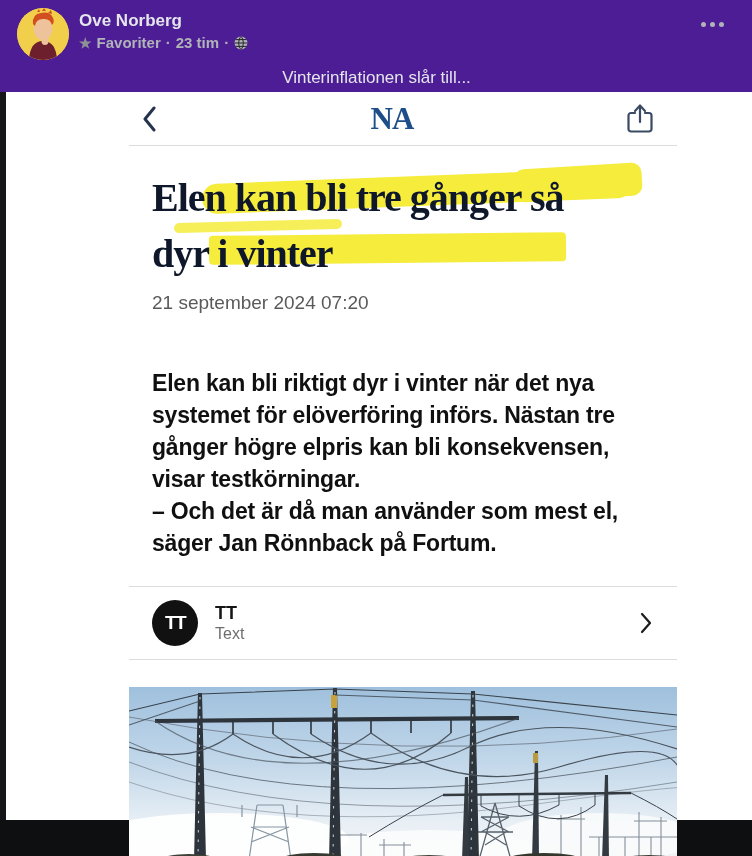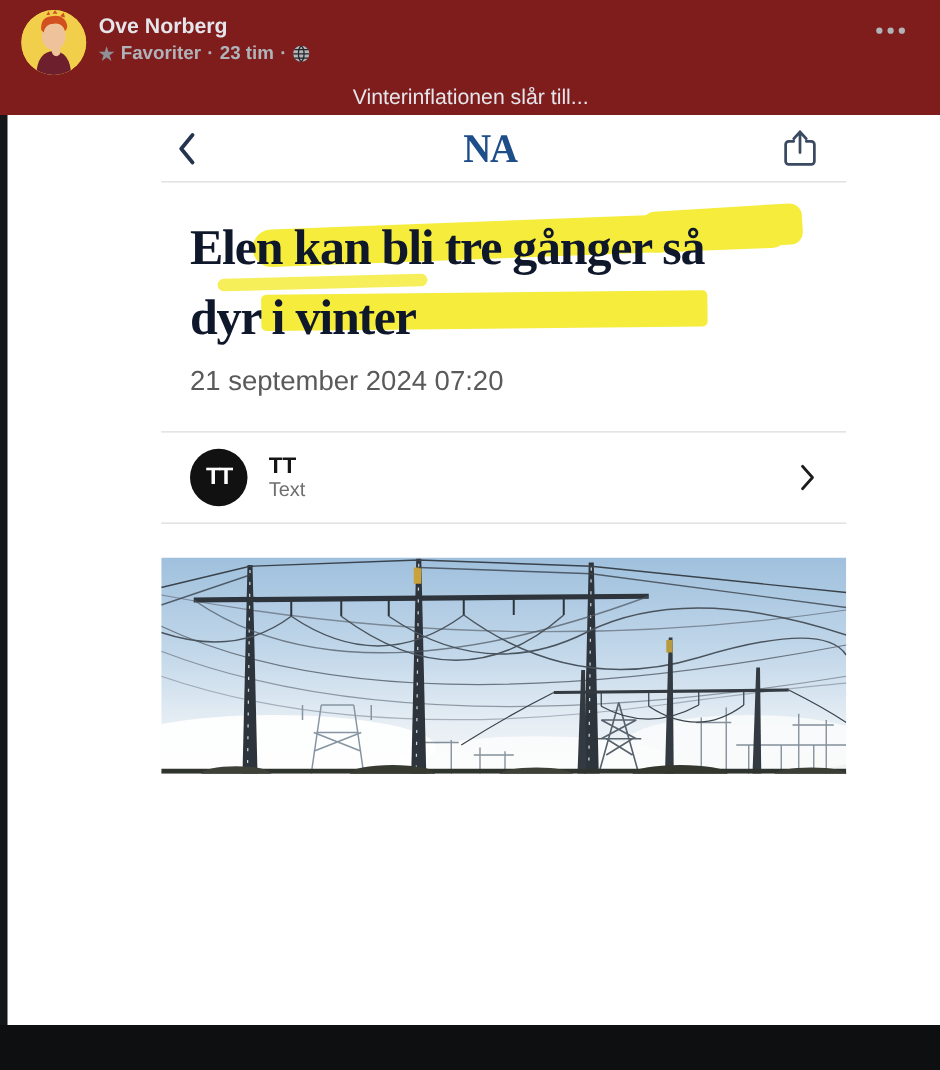--- a/index.html
+++ b/index.html
@@ -1,20 +1,20 @@
 <!DOCTYPE html>
 <html><head>
 <meta charset="utf-8">
 <style>
   html,body{margin:0;padding:0;background:#0e0f10;}
   body{width:752px;height:856px;overflow:hidden;position:relative;
        font-family:"Liberation Sans",sans-serif;-webkit-font-smoothing:antialiased;}
 
   
-  .fb-post{height:92px;background:#7f1d1d;box-sizing:border-box;padding:8px 16px 0 17px;}
+  .fb-post{height:92px;background:#4c1d95;box-sizing:border-box;padding:8px 16px 0 17px;}
   .fb-header{display:flex;align-items:flex-start;}
   .avatar{width:52px;height:52px;border-radius:50%;overflow:hidden;flex:0 0 52px;background:#f2cf4b;}
   .fb-head-text{margin-left:10px;padding-top:3px;}
   .fb-author{color:#e4e6eb;font-size:17px;font-weight:bold;line-height:20px;}
   .fb-meta{margin-top:3px;color:#b0b3b8;font-size:15px;font-weight:bold;line-height:18px;
            display:flex;align-items:center;gap:5px;}
   .fb-meta .star{font-size:14px;line-height:14px;color:#8d9095;}
   .fb-meta .sep{font-weight:bold;}
   .globe{display:inline-block;width:14px;height:14px;}
   .fb-dots{margin-left:auto;padding:14px 12px 0 0;display:flex;gap:4px;cursor:pointer;}
@@ -35,21 +35,21 @@
   .a-headline{position:relative;margin:0;padding:24px 10px 0 23px;
               font-family:"Liberation Serif",serif;font-weight:bold;
               font-size:40px;line-height:56px;letter-spacing:-1px;color:#0f172a;}
   .hl{position:absolute;background:#f5ec3c;z-index:0;}
   .hl1{left:73px;top:30px;width:430px;height:30px;border-radius:15px;transform:rotate(-2.2deg);}
   .hl1b{left:385px;top:20px;width:128px;height:33px;border-radius:10px;transform:rotate(-3.5deg);}
   .hl-tail{left:45px;top:75px;width:168px;height:10px;border-radius:5px;transform:rotate(-1.5deg);opacity:.85;}
   .hl2{left:80px;top:88px;width:357px;height:29px;border-radius:4px;transform:rotate(-.6deg);}
   .hl-text{position:relative;z-index:1;}
 
-  .a-date{margin:10px 0 0 23px;font-size:22px;color:#5a5a5a;}
+  .a-date{margin:10px 0 0 23px;font-size:19px;color:#5a5a5a;}
 
   .a-lead{margin:53px 24px 0 23px;font-size:23px;line-height:32px;font-weight:bold;color:#101010;
           letter-spacing:-.2px;}
   .a-lead p{margin:0;}
 
   .tt-divider-top{margin-top:27px;}
   .tt-row{height:72px;display:flex;align-items:center;padding:0 25px 0 23px;box-sizing:border-box;cursor:pointer;}
   .tt-logo{width:46px;height:46px;border-radius:50%;background:#111;color:#fff;
            display:flex;align-items:center;justify-content:center;
            font-weight:bold;font-size:19px;letter-spacing:-1.5px;flex:0 0 46px;}
@@ -125,20 +125,24 @@
       <span class="hl hl1"></span>
       <span class="hl hl1b"></span>
       <span class="hl hl-tail"></span>
       <span class="hl hl2"></span>
       <span class="hl-text">Elen kan bli tre gånger så</span><br>
       <span class="hl-text">dyr i vinter</span>
     </h1>
 
     <div class="a-date">21 september 2024 07:20</div>
 
+    <div class="a-lead">
+      <p>Elen kan bli riktigt dyr i vinter när det nya systemet för elöverföring införs. Nästan tre gånger högre elpris kan bli konsekvensen, visar testkörningar.</p>
+      <p>– Och det är då man använder som mest el, säger Jan Rönnback på Fortum.</p>
+    </div>
 
     <div class="divider tt-divider-top"></div>
     <div class="tt-row">
       <div class="tt-logo">TT</div>
       <div class="tt-labels">
         <div class="tt-name">TT</div>
         <div class="tt-role">Text</div>
       </div>
       <span class="tt-chevron">
         <svg width="12" height="22" viewBox="0 0 12 22">

